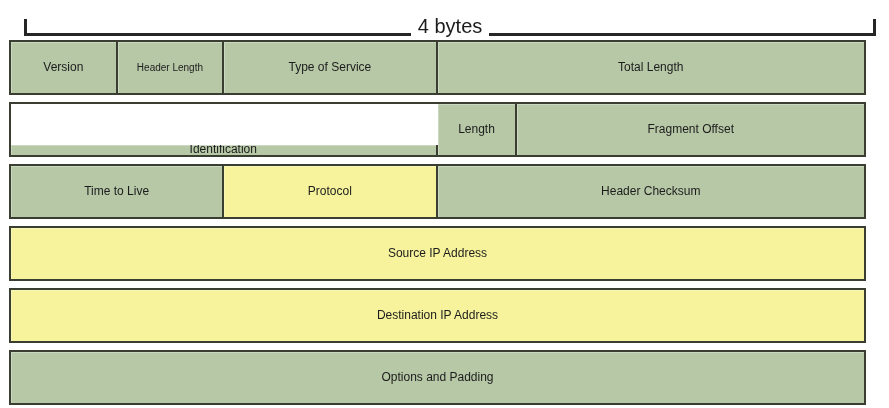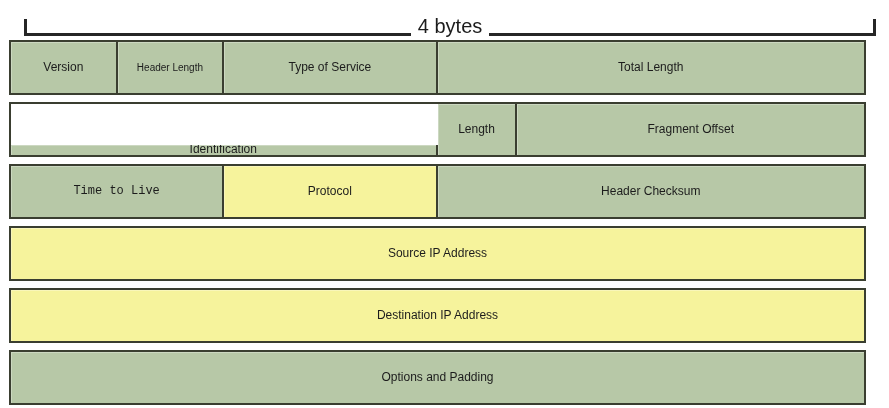--- a/index.html
+++ b/index.html
@@ -96,21 +96,21 @@
         <div class="cell green small" style="width: 12.5%;">Header Length</div>
         <div class="cell green" style="width: 25%;">Type of Service</div>
         <div class="cell green" style="width: 50%;">Total Length</div>
       </div>
       <div class="row">
         <div class="cell green" style="width: 50%; margin-top: 41px;">Identification</div>
         <div class="cell green" style="width: 9.375%;">Length</div>
         <div class="cell green" style="width: 40.625%; text-align: center;">Fragment Offset</div>
       </div>
       <div class="row">
-        <div class="cell green" style="width: 25%; font-family: Liberation Mono, monospace;">Time to Live</div>
+        <div class="cell green" style="width: 25%;">Time to Live</div>
         <div class="cell yellow" style="width: 25%;">Protocol</div>
         <div class="cell green" style="width: 50%;">Header Checksum</div>
       </div>
       <div class="row">
         <div class="cell yellow" style="width: 100%;">Source IP Address</div>
       </div>
       <div class="row">
         <div class="cell yellow" style="width: 100%;">Destination IP Address</div>
       </div>
       <div class="row">

